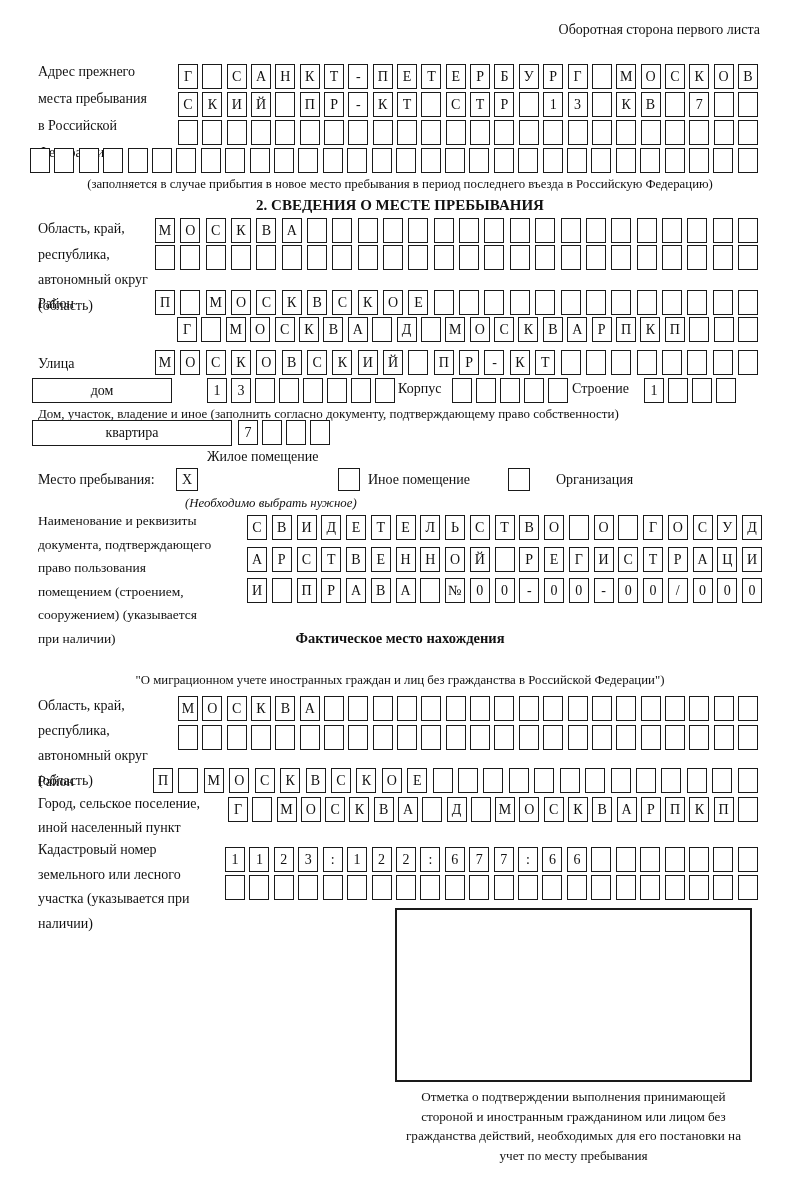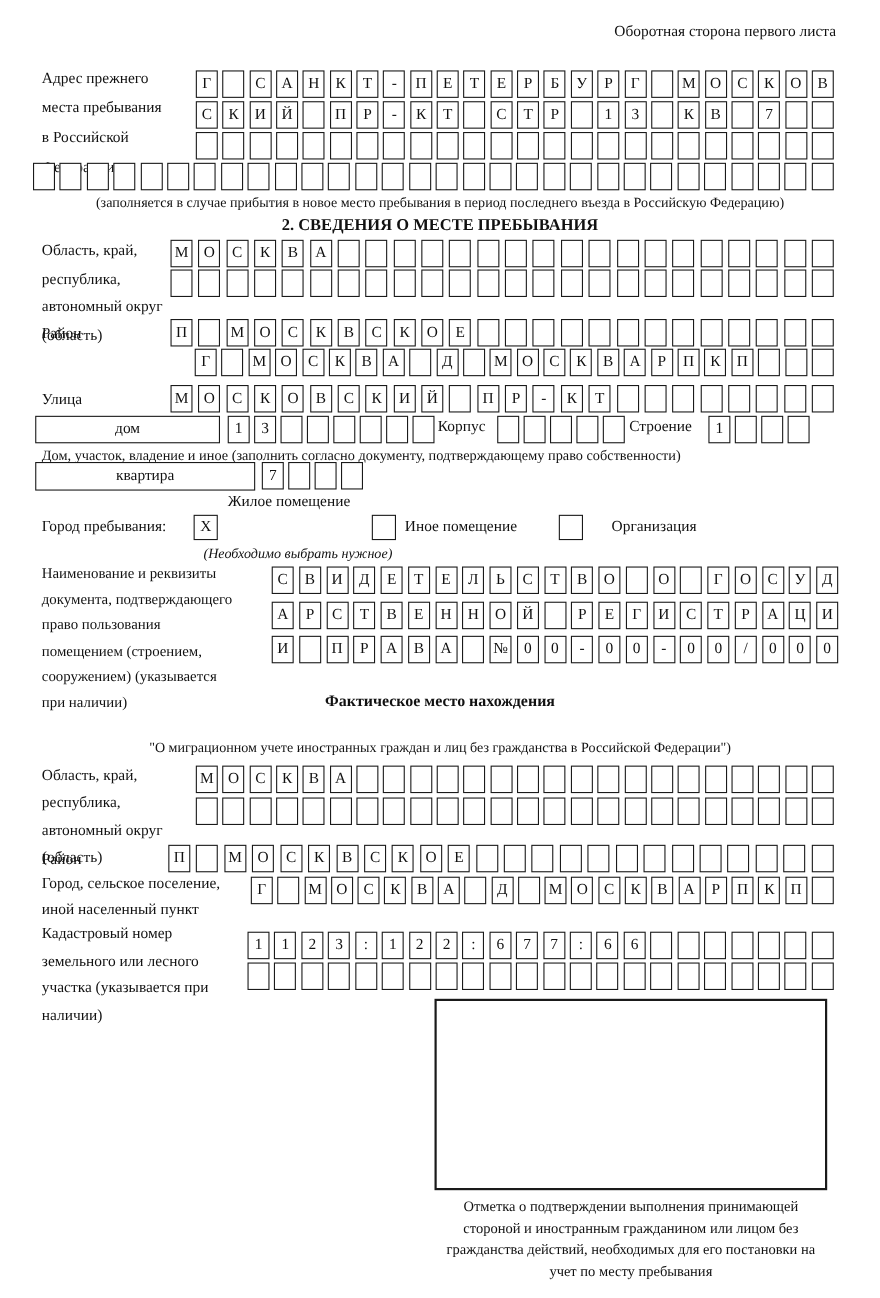--- a/index.html
+++ b/index.html
@@ -272,21 +272,21 @@
       <div class="cell"></div>
       <div class="cell"></div>
       <div class="cell"></div>
       <div class="cell"></div>
       <div class="cell"></div>
       <div class="cell"></div>
       <div class="cell"></div>
       <div class="cell"></div>
     </div>
 
-  <div class="longbox" style="left:32px;top:378px;width:168px;height:25px;">дом</div>
+  <div class="longbox" style="left:32px;top:378px;width:140px;height:25px;">дом</div>
   <div class="cellrow gapped" style="left:207px;top:378px;">
       <div class="cell">1</div>
       <div class="cell">3</div>
       <div class="cell"></div>
       <div class="cell"></div>
       <div class="cell"></div>
       <div class="cell"></div>
       <div class="cell"></div>
       <div class="cell"></div>
     </div>
@@ -308,21 +308,21 @@
   <div class="abs" style="left:38px;top:406px;font-size:13px;">Дом, участок, владение и иное (заполнить согласно документу, подтверждающему право собственности)</div>
 
   <div class="longbox" style="left:32px;top:420px;width:200px;height:26px;">квартира</div>
   <div class="cellrow gapped" style="left:238px;top:420px;">
       <div class="cell">7</div>
       <div class="cell"></div>
       <div class="cell"></div>
       <div class="cell"></div>
     </div>
 
-  <div class="abs" style="left:38px;top:472px;font-size:14px;">Город пребывания:</div>
+  <div class="abs" style="left:38px;top:472px;font-size:14px;">Место пребывания:</div>
   <div class="checkbox" style="left:176px;top:468px;">X</div>
   <div class="abs" style="left:207px;top:449px;font-size:14px;text-align:right;">Жилое помещение</div>
   <div class="checkbox" style="left:338px;top:468px;"></div>
   <div class="abs" style="left:368px;top:472px;font-size:14px;">Иное помещение</div>
   <div class="checkbox" style="left:508px;top:468px;"></div>
   <div class="abs" style="left:556px;top:472px;font-size:14px;">Организация</div>
   <div class="abs note" style="left:185px;top:496px;width:310px;text-align:left;font-style:italic;">(Необходимо выбрать нужное)</div>
 
   <div class="abs" style="left:38px;top:509px;width:178px;font-size:13.5px;line-height:23.5px;">Наименование и реквизиты документа, подтверждающего право пользования помещением (строением, сооружением) (указывается при наличии)</div>
   <div class="cellrow" style="left:247px;right:38px;top:515px;">

